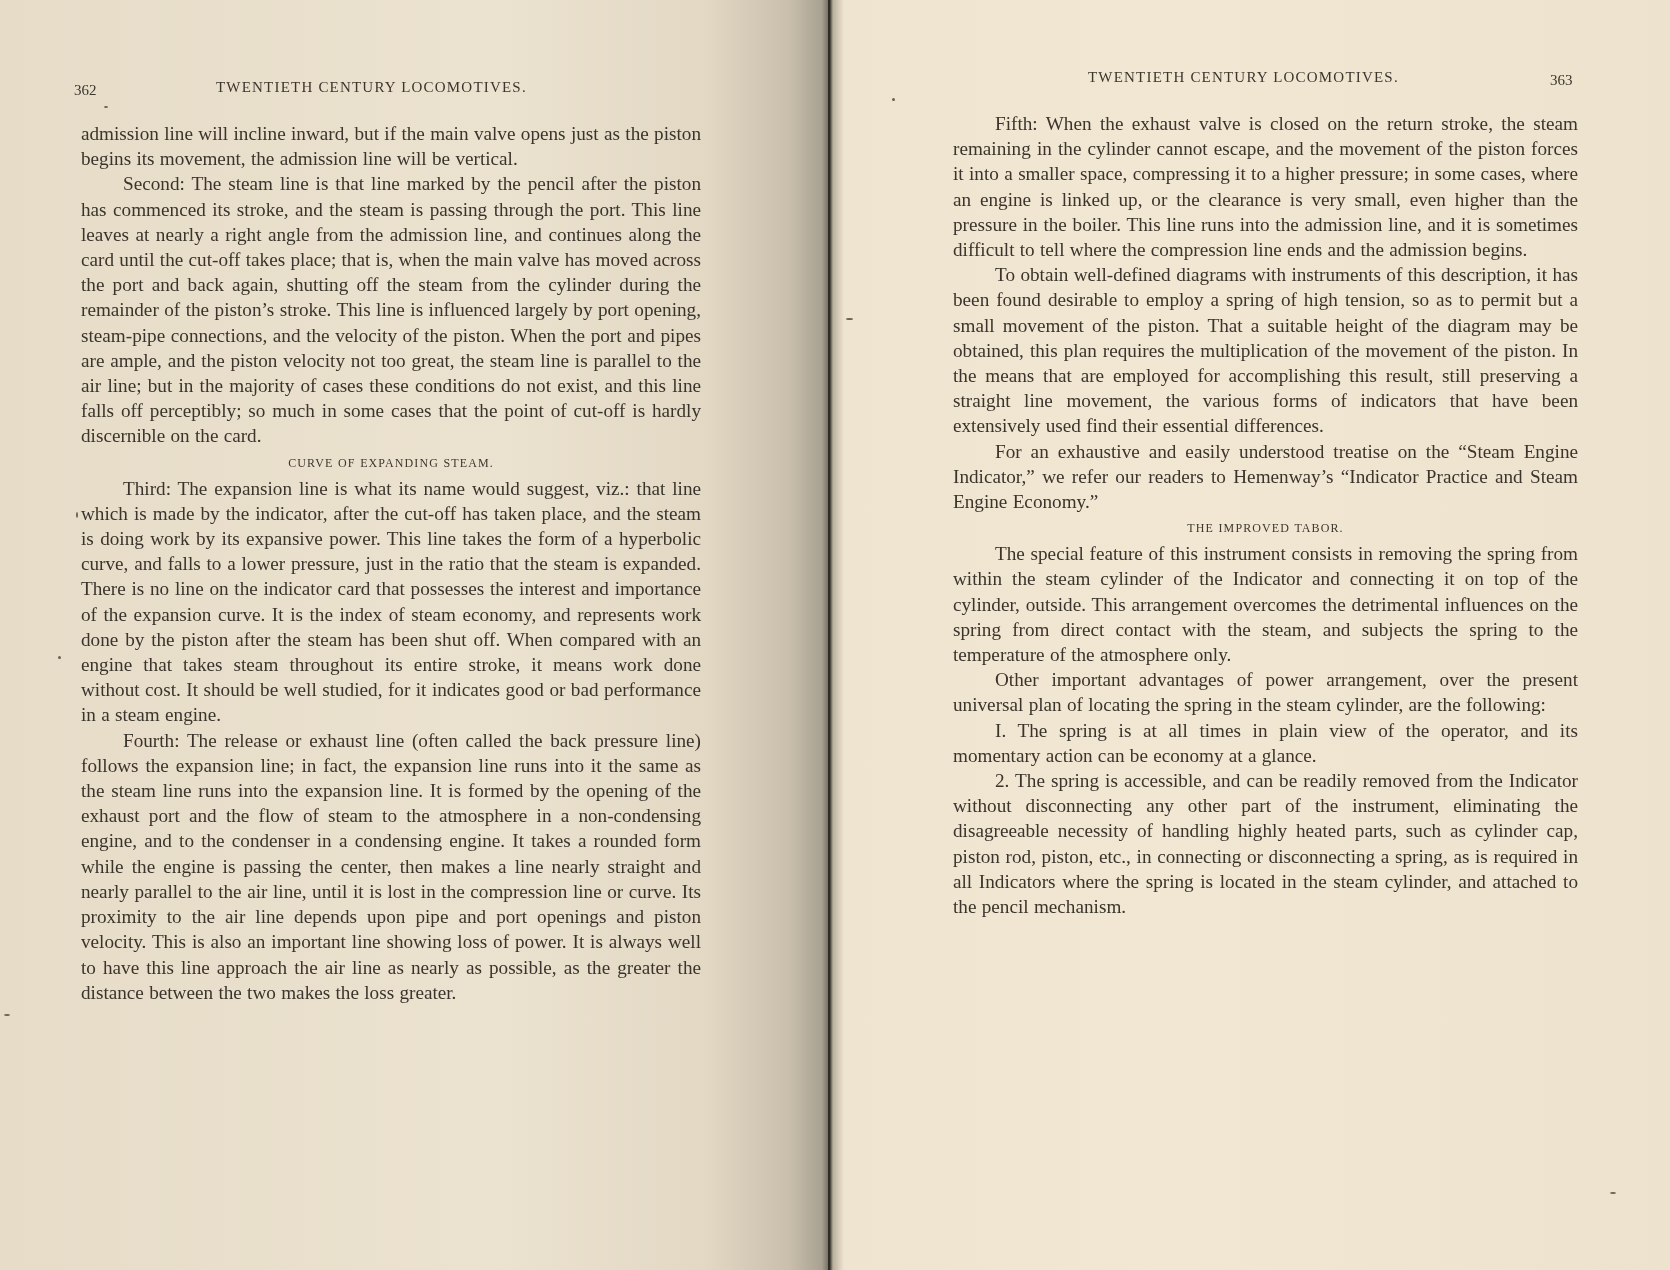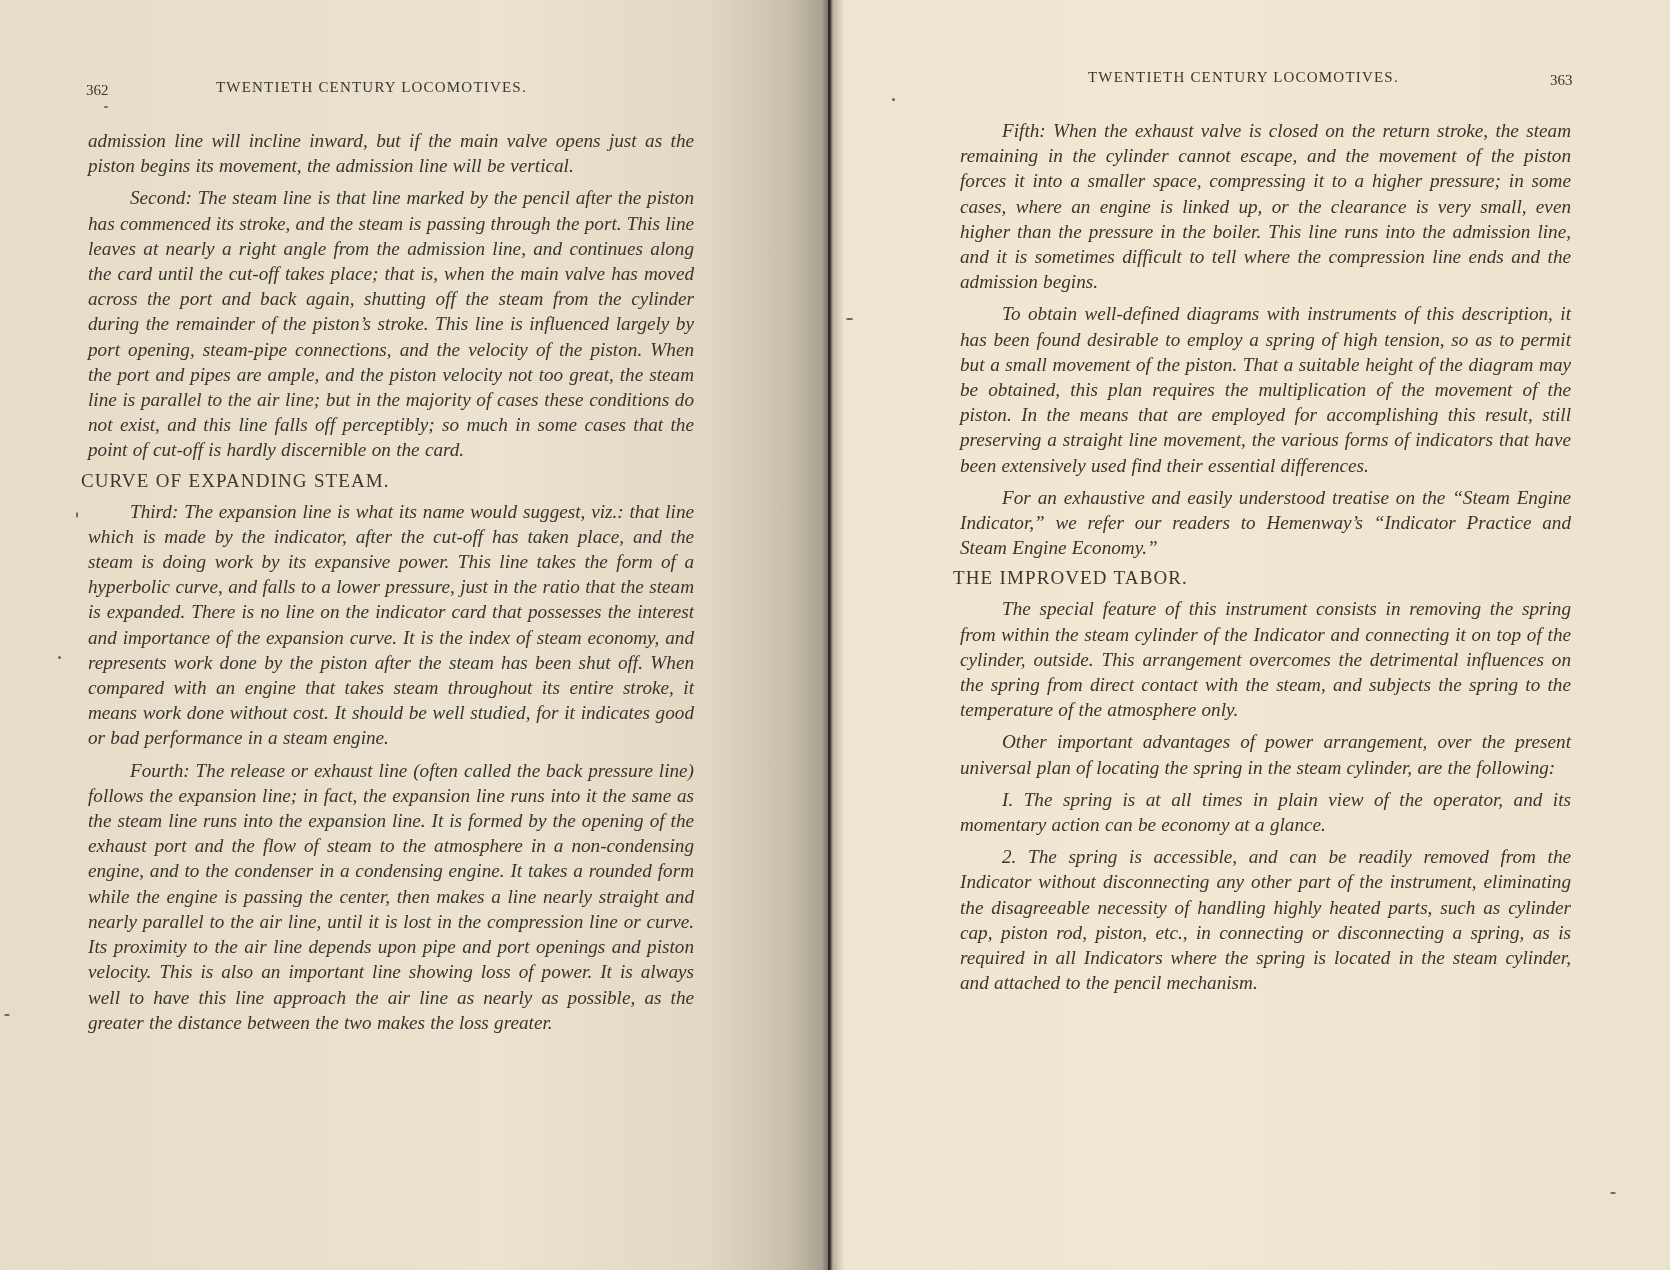--- a/index.html
+++ b/index.html
@@ -22,35 +22,35 @@
   .gutter-line {
     position: absolute; left: 828px; top: 0; width: 3px; height: 1270px;
     background: #2f2c27;
   }
   .running-head {
     position: absolute; top: 69px; font-size: 15px; letter-spacing: 1.2px;
     text-transform: uppercase; color: #3b352d;
   }
   .folio { position: absolute; top: 80px; font-size: 15px; color: #3b352d; }
   .left-head { left: 216px; top: 79px; }
-  .left-folio { left: 86px; top: 82px; }
+  .left-folio { left: 74px; top: 82px; }
   .right-head { left: 1088px; top: 69px; }
   .right-folio { left: 1550px; top: 72px; }
 
   .body-text {
     position: absolute; font-size: 19.2px; line-height: 25.2px;
     text-align: justify; word-spacing: 0.5px;
   }
   .left-body { left: 81px; top: 121px; width: 620px; }
   .right-body { left: 953px; top: 111px; width: 625px; }
 
-  .para { margin: 7px; text-indent: 42px; text-align: justify; font-style: italic; }
+  .para { margin: 0; text-indent: 42px; text-align: justify; }
   .para.no-indent { text-indent: 0; }
   .subhead {
-    margin: 3px 0 2px 0; text-align: left; font-size: 19px;
+    margin: 3px 0 2px 0; text-align: center; font-size: 12px;
     letter-spacing: 1.1px; text-transform: uppercase; line-height: 22px; color: #3d372f;
   }
   .speck { position: absolute; background: #6a6153; border-radius: 50%; }
 </style>
 </head>
 <body>
 
 <div class="spread">
 
   <div class="page page-left">

